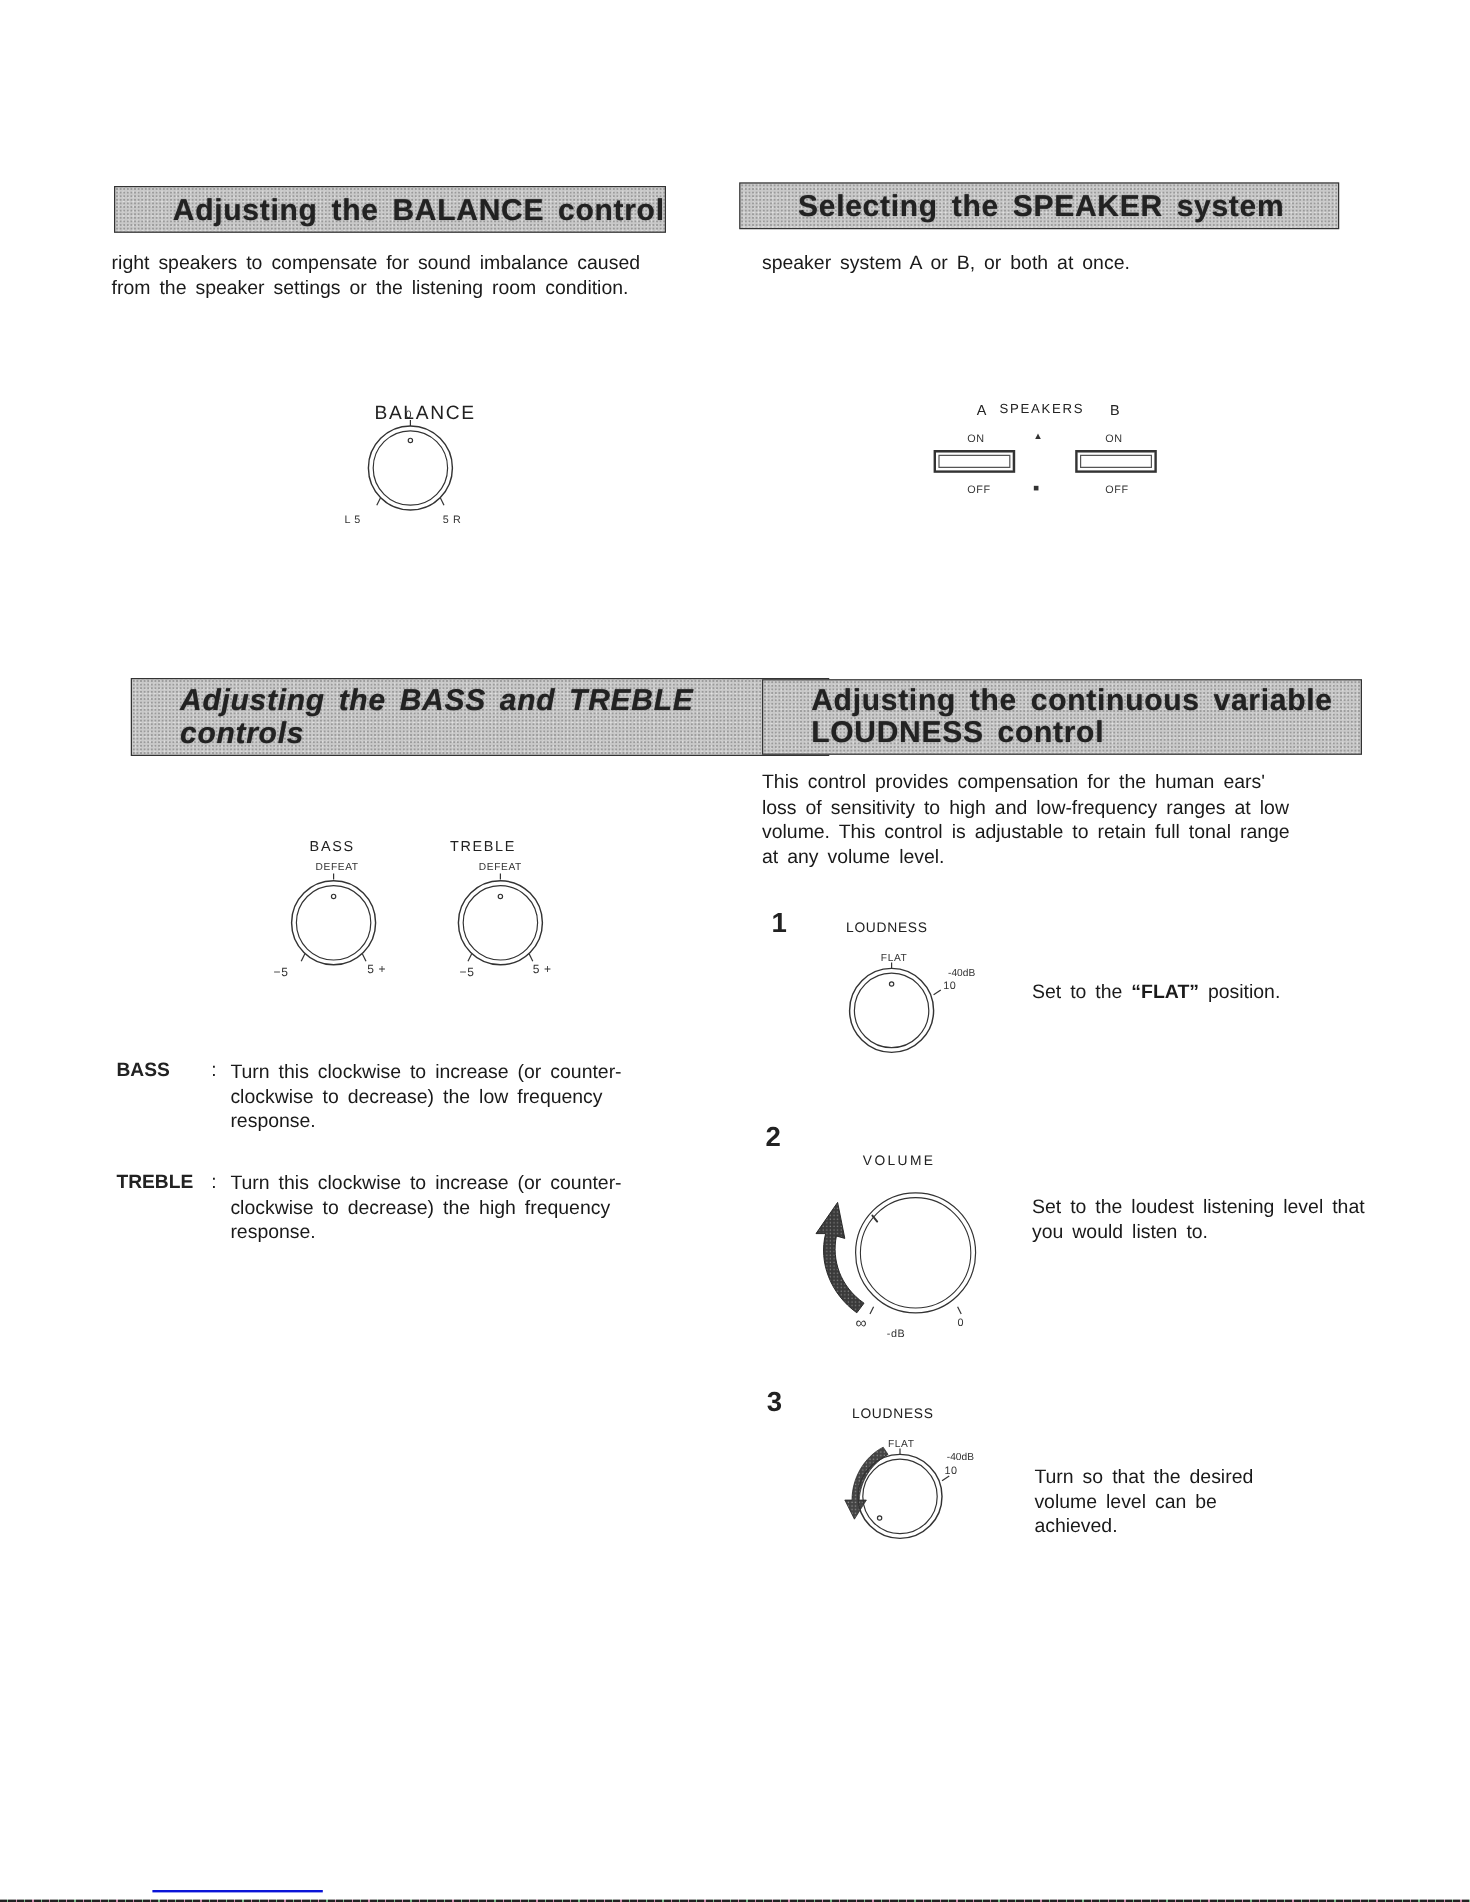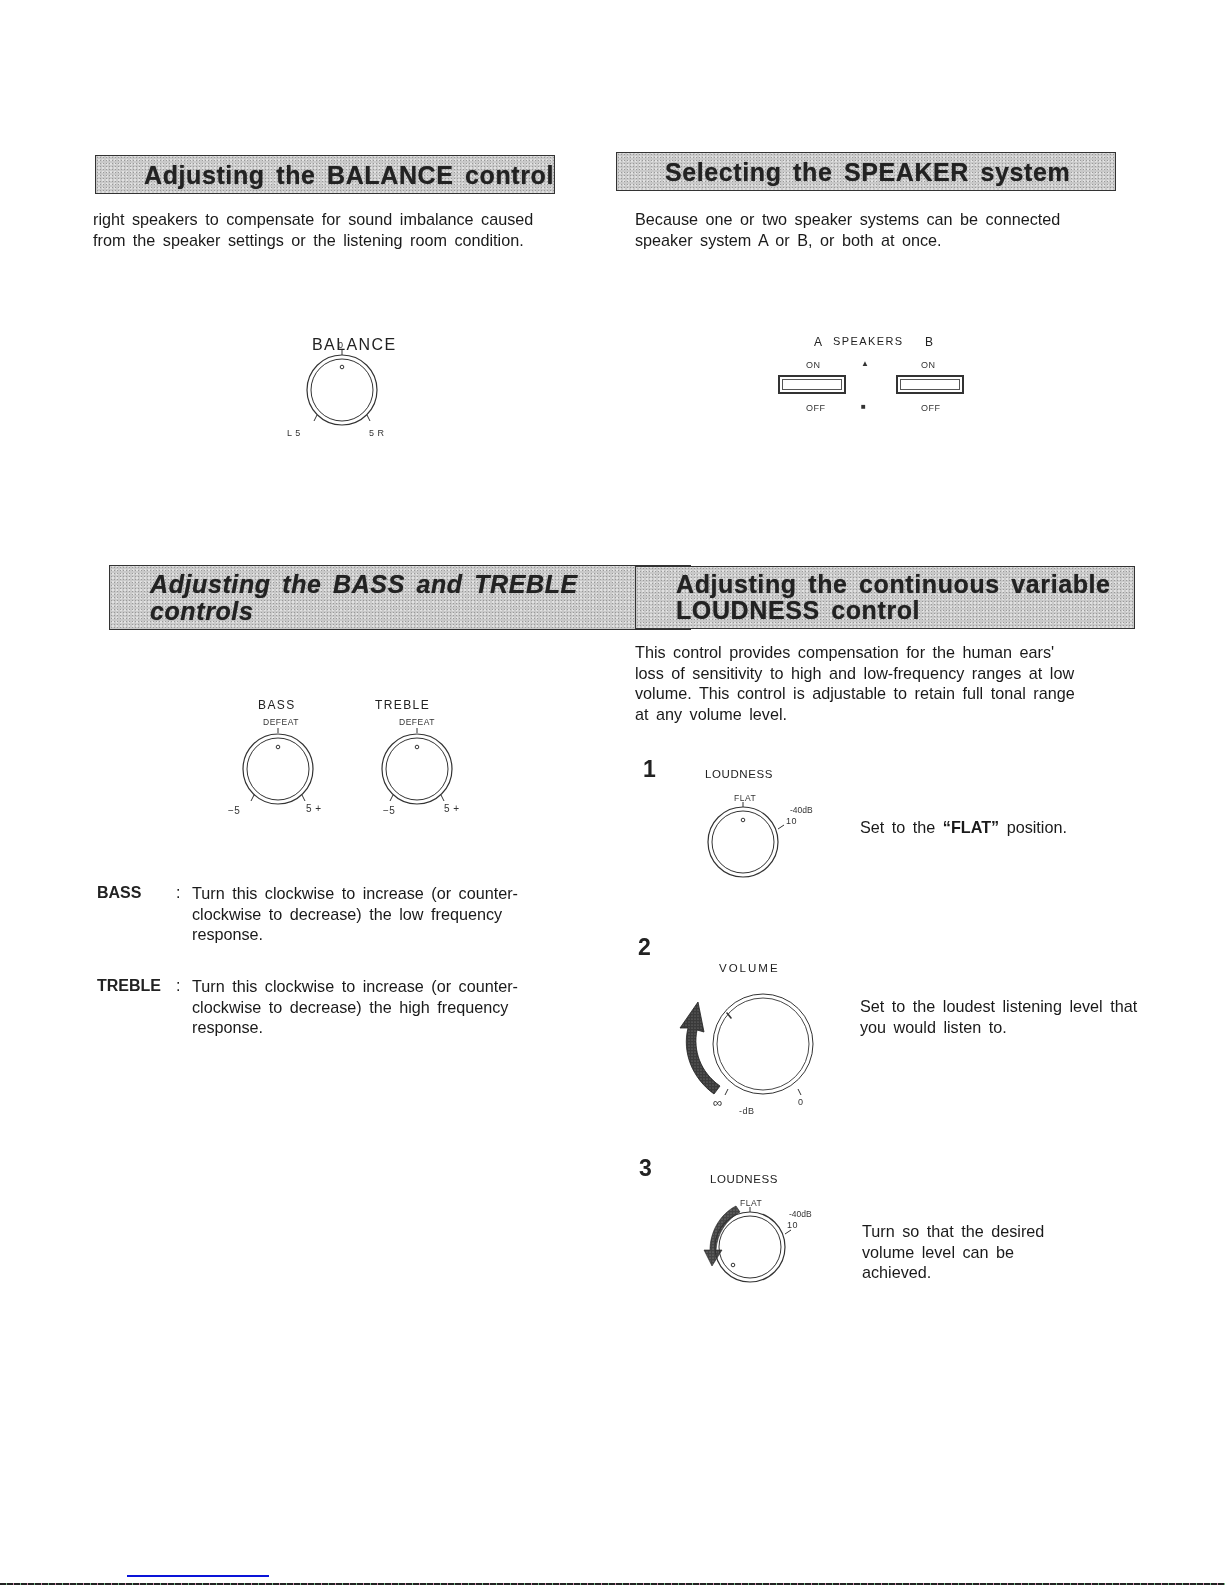--- a/index.html
+++ b/index.html
@@ -79,21 +79,20 @@
     <line x1="87" y1="97" x2="90" y2="103" stroke="#333" stroke-width="1"></line>
   </svg>
   <div class="tiny" style="left:7px;top:110px;">L 5</div>
   <div class="tiny" style="left:89px;top:110px;">5 R</div>
 </div>
 
 <div class="banner" style="left:616px;top:152px;width:500px;height:39px;">
   <div class="banner-title" style="left:48px;top:6px;">Selecting the SPEAKER system</div>
 </div>
 <div class="para" style="left:635px;top:209px;width:500px;">
-  <div>Because one or two speaker systems can be connected</div>
   <div>speaker system A or B, or both at once.</div>
 </div>
 
 <div class="abs" style="left:775px;top:332px;width:200px;height:90px;">
   <div class="panel-label" style="left:39px;top:3px;font-size:12px;">A</div>
   <div class="panel-label" style="left:58px;top:3px;font-size:11px;">SPEAKERS</div>
   <div class="panel-label" style="left:150px;top:3px;font-size:12px;">B</div>
   <div class="tiny" style="left:31px;top:28px;">ON</div>
   <div class="tiny" style="left:86px;top:27px;font-size:8px;">▲</div>
   <div class="tiny" style="left:146px;top:28px;">ON</div>

